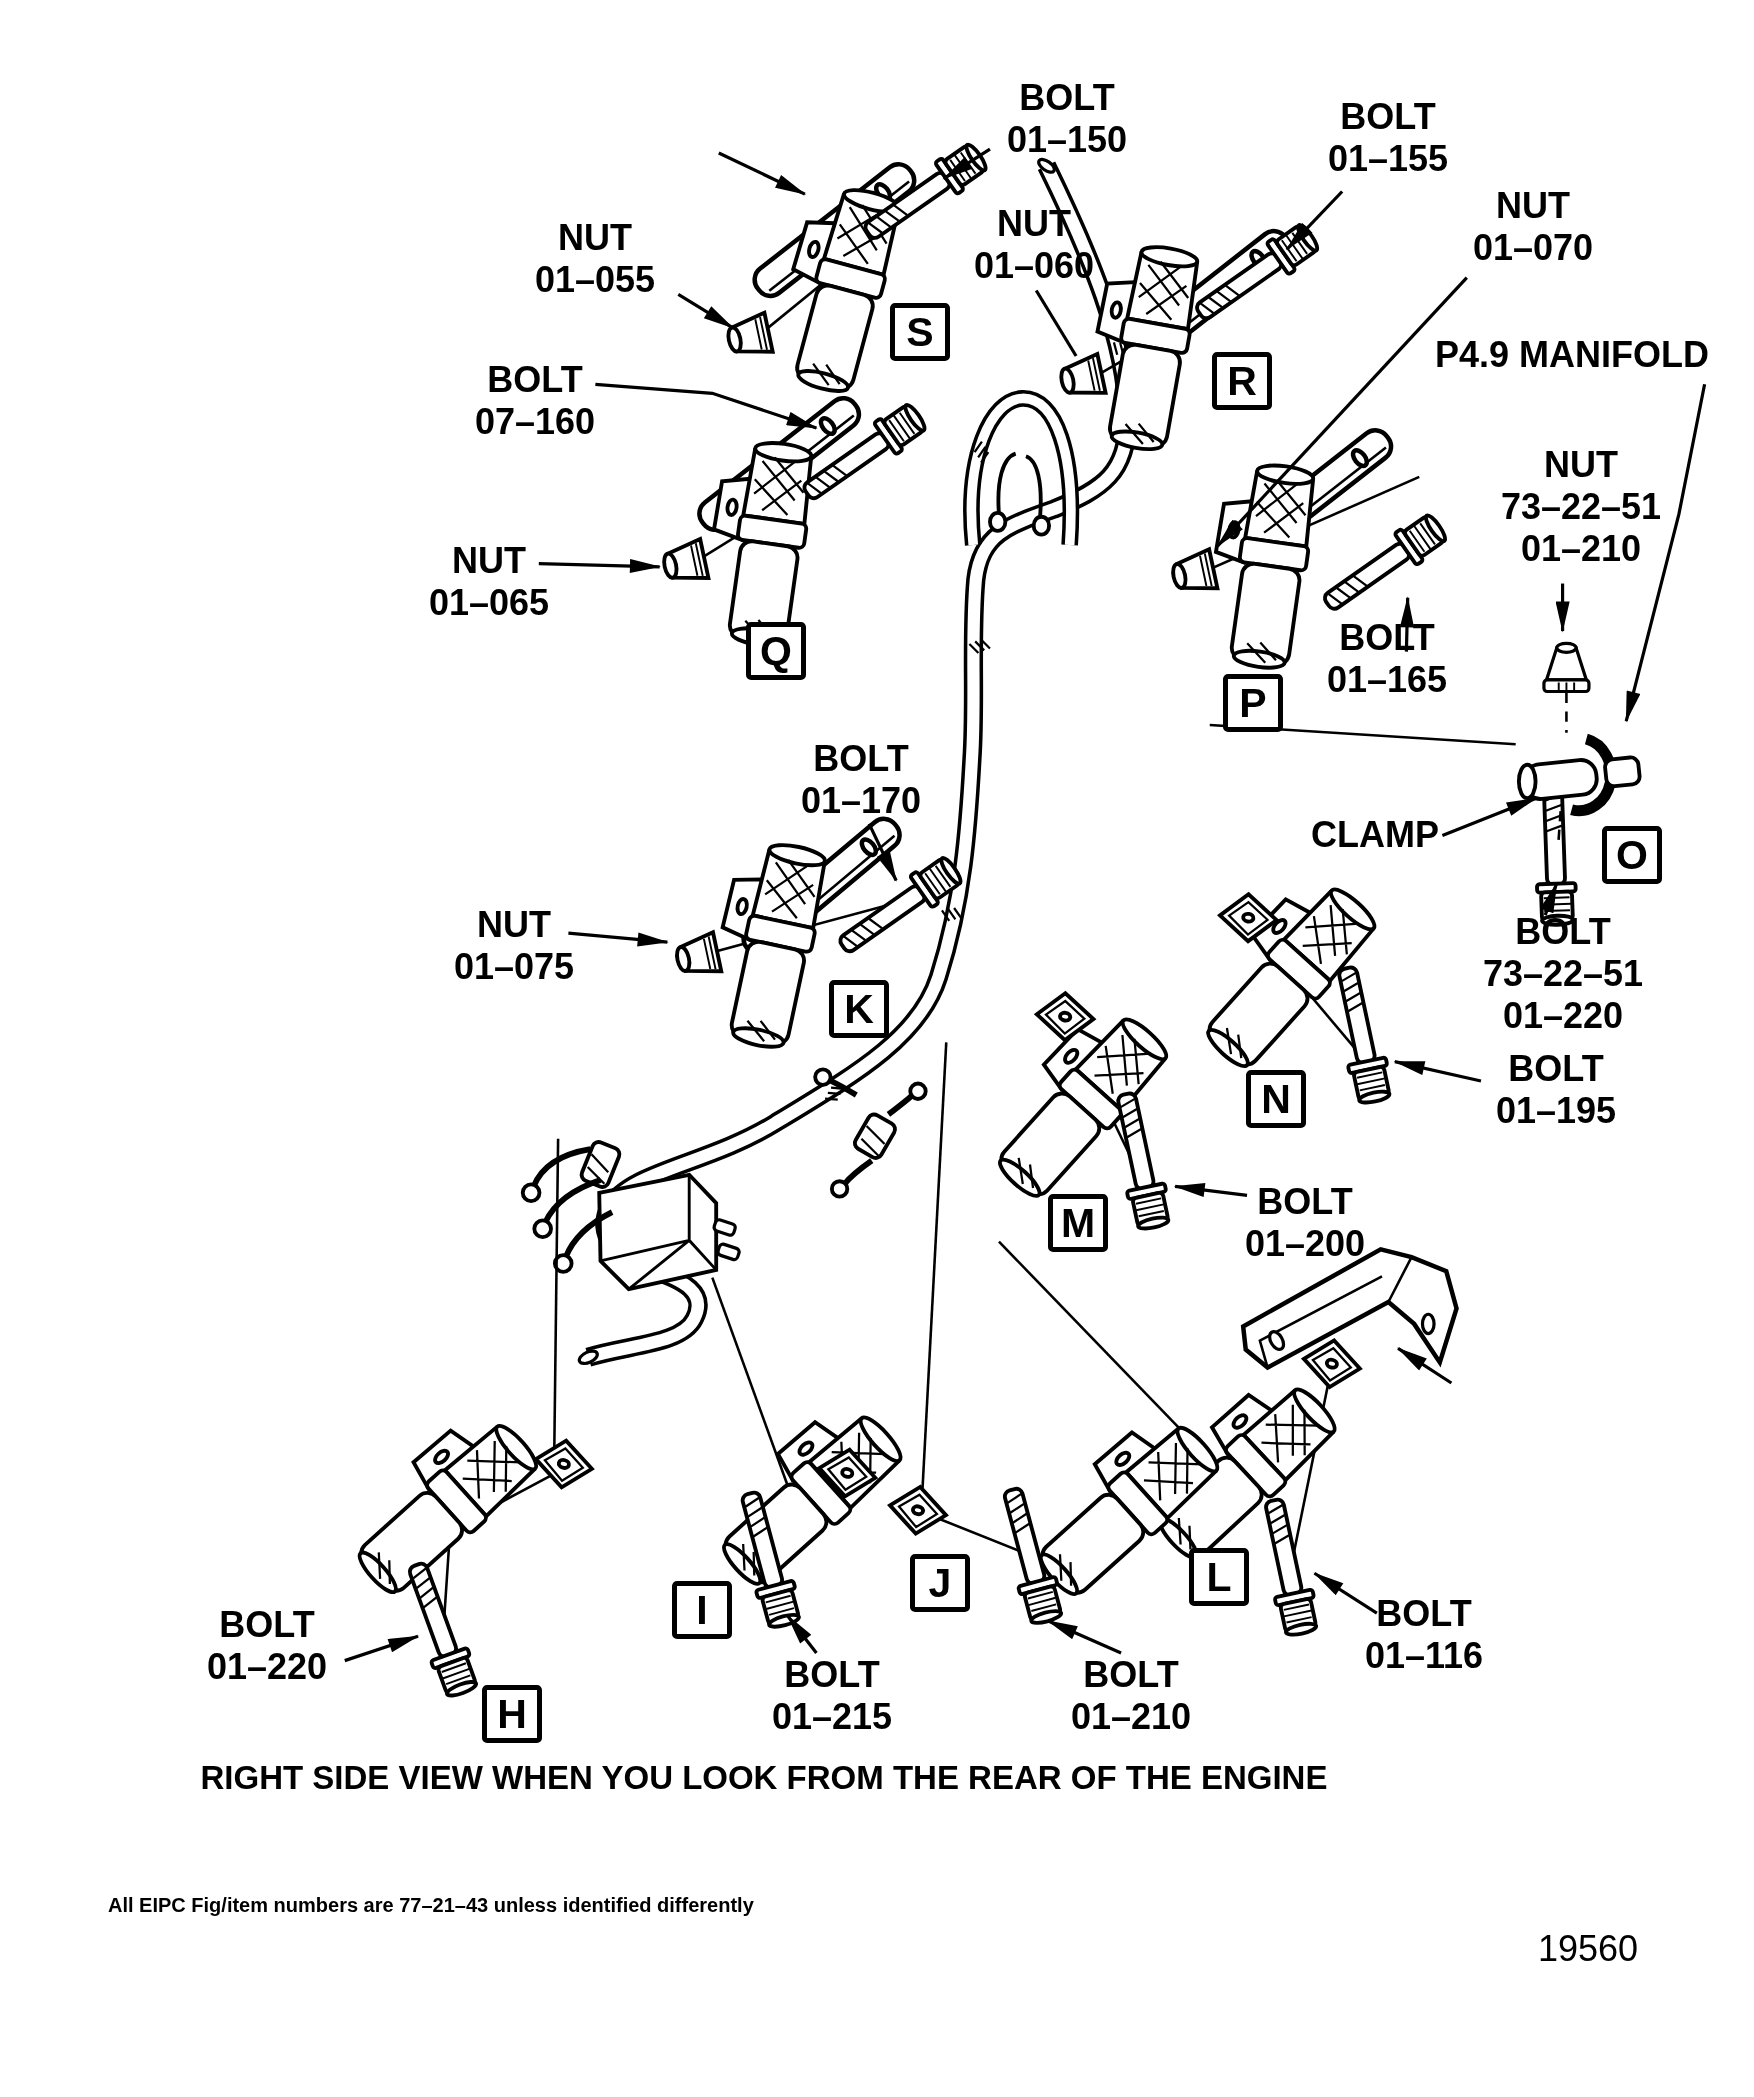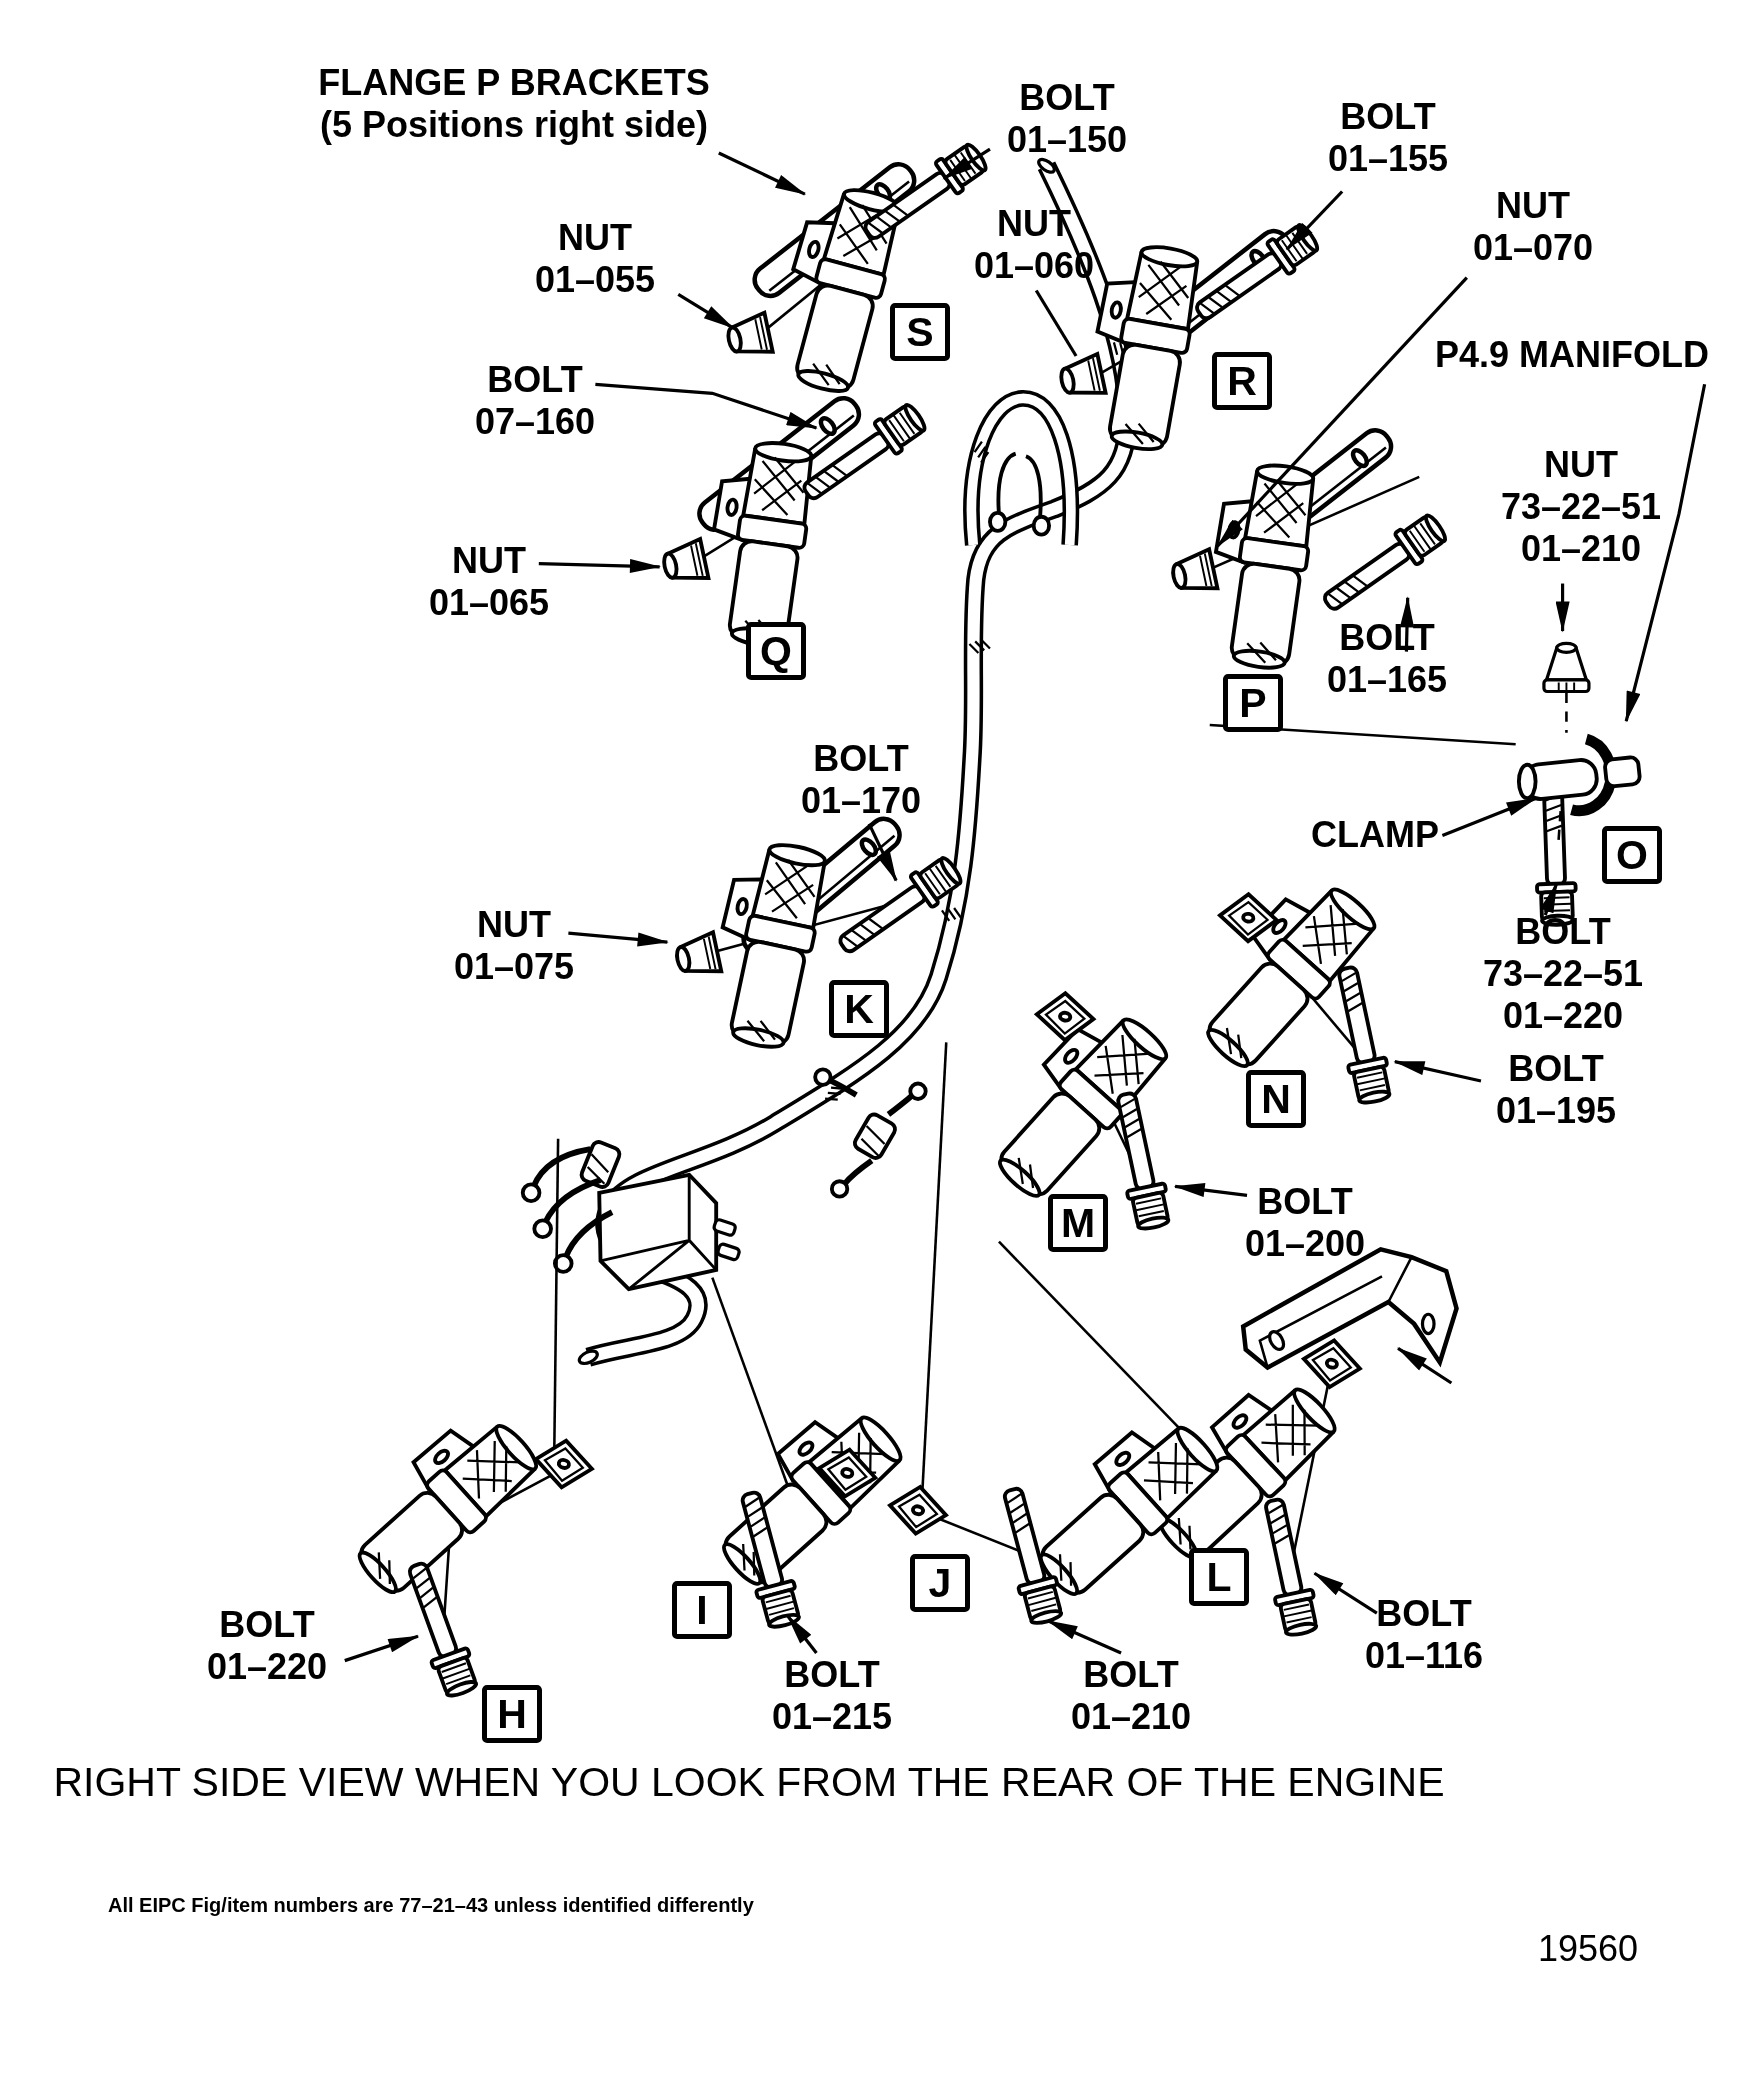--- a/index.html
+++ b/index.html
@@ -5,21 +5,21 @@
   html,body{margin:0;padding:0;background:#fff;}
   #page{position:relative;width:1755px;height:2097px;background:#ffffff;overflow:hidden;
         font-family:"Liberation Sans",sans-serif;color:#000;}
   #art{position:absolute;left:0;top:0;width:1755px;height:2097px;}
   .callout{position:absolute;font-size:36px;line-height:42px;font-weight:700;text-align:center;
            transform:translateX(-50%);white-space:nowrap;}
   .callout.la{transform:none;text-align:left;}
   .posbox{position:absolute;width:50px;height:48px;border:5.8px solid #000;border-radius:5.1px;
           display:flex;align-items:center;justify-content:center;
           font-size:41px;font-weight:700;background:#fff;}
-  .caption{position:absolute;font-size:41px;font-weight:400;white-space:nowrap;transform:translateX(-50%);}
+  .caption{position:absolute;font-size:33px;font-weight:700;white-space:nowrap;transform:translateX(-50%);margin-left:15px;}
   .footnote{position:absolute;font-size:20px;font-weight:700;white-space:nowrap;}
   .fignum{position:absolute;font-size:36px;font-weight:400;}
   svg .ln{stroke:#000;stroke-width:5;fill:none;}
   svg .ax{stroke:#000;stroke-width:4;fill:none;}
 </style>
 </head>
 <body>
 
 <div id="page">
 
@@ -237,24 +237,20 @@
     <line class="ln" x1="2304" y1="1682" x2="2170" y2="1652" marker-end="url(#ah)"></line>
     <line class="ln" x1="1940" y1="1860" x2="1828" y2="1846" marker-end="url(#ah)"></line>
     <line class="ln" x1="2258" y1="2152" x2="2175" y2="2098" marker-end="url(#ah)"></line>
     <line class="ln" x1="2142" y1="2510" x2="2045" y2="2448" marker-end="url(#ah)"></line>
     <line class="ln" x1="536" y1="2584" x2="650" y2="2546" marker-end="url(#ah)"></line>
     <line class="ln" x1="1270" y1="2572" x2="1225" y2="2514" marker-end="url(#ah)"></line>
     <line class="ln" x1="1744" y1="2572" x2="1630" y2="2522" marker-end="url(#ah)"></line>
   </g>
 </svg>
 
-<div class="callout" style="left:514px;top:62px;">
-  <div>FLANGE P BRACKETS</div>
-  <div>(5 Positions right side)</div>
-</div>
 <div class="callout" style="left:1067px;top:77px;">
   <div>BOLT</div>
       <div>01–150</div>
 </div>
 <div class="callout" style="left:1388px;top:96px;">
   <div>BOLT</div>
       <div>01–155</div>
 </div>
 <div class="callout" style="left:1533px;top:185px;">
   <div>NUT</div>

